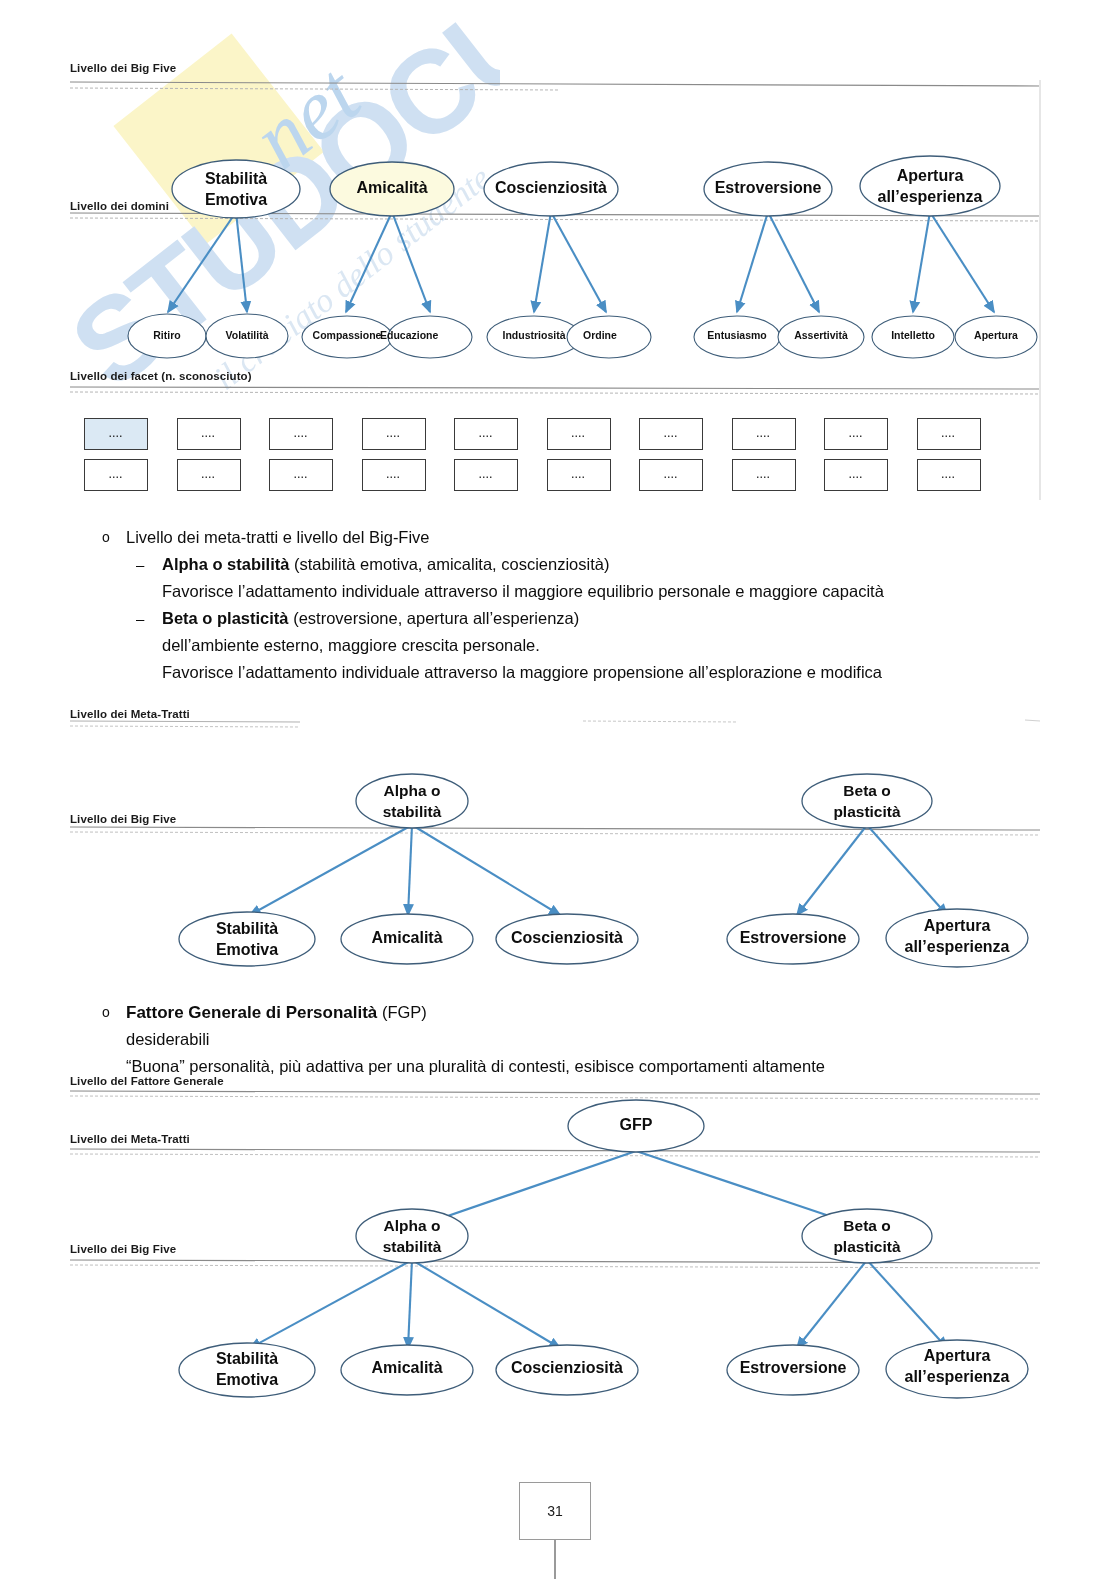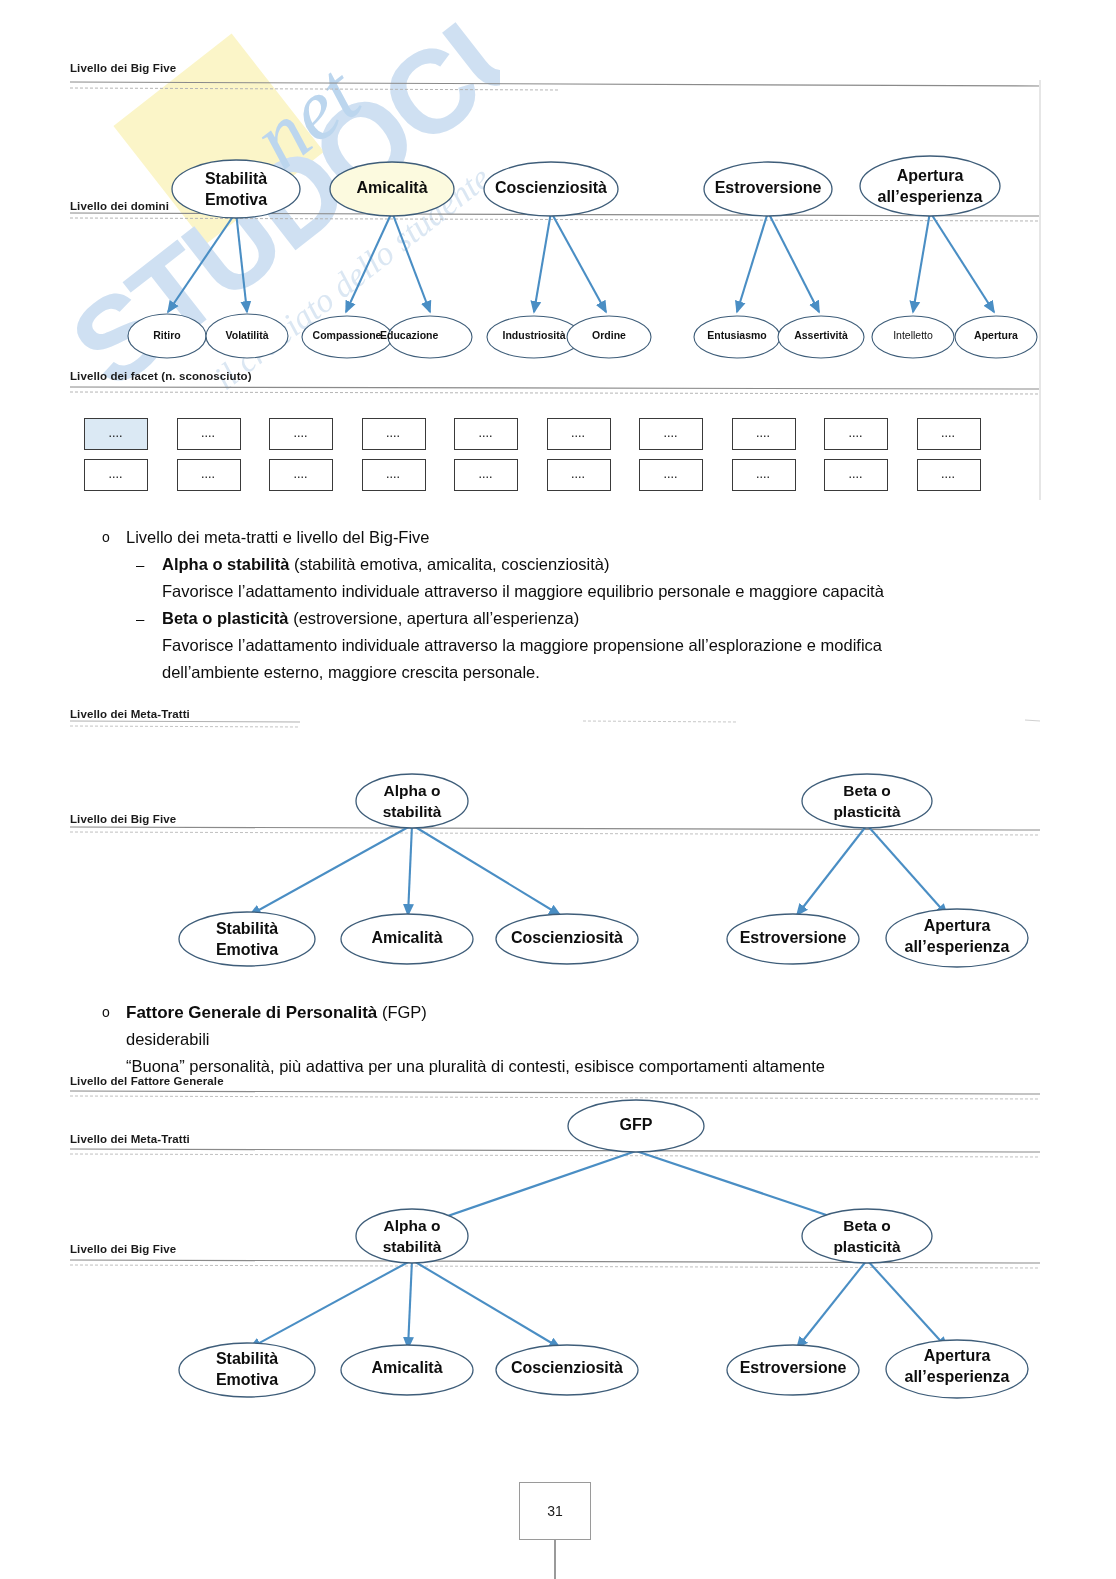--- a/index.html
+++ b/index.html
@@ -206,24 +206,24 @@
       </g>
     </svg>
   </div>
 
   <div id="facet-labels">
       <div style="position: absolute; left: 117px; top: 329px; width: 100px; text-align: center; z-index: 5; font-weight: bold; font-size: 10.5px; color: rgb(17, 17, 17);">Ritiro</div>
       <div style="position: absolute; left: 197px; top: 329px; width: 100px; text-align: center; z-index: 5; font-weight: bold; font-size: 10.5px; color: rgb(17, 17, 17);">Volatilità</div>
       <div style="position: absolute; left: 297px; top: 329px; width: 100px; text-align: center; z-index: 5; font-weight: bold; font-size: 10.5px; color: rgb(17, 17, 17);">Compassione</div>
       <div style="position: absolute; left: 380px; top: 329px; width: 100px; text-align: left; z-index: 5; font-weight: bold; font-size: 10.5px; color: rgb(17, 17, 17);">Educazione</div>
       <div style="position: absolute; left: 484px; top: 329px; width: 100px; text-align: center; z-index: 5; font-weight: bold; font-size: 10.5px; color: rgb(17, 17, 17);">Industriosità</div>
-      <div style="position: absolute; left: 559px; top: 329px; width: 100px; text-align: center; z-index: 5; font-weight: bold; font-size: 10.5px; color: rgb(17, 17, 17);">Ordine</div>
+      <div style="position: absolute; left: 559px; top: 329px; width: 100px; z-index: 5; font-weight: bold; font-size: 10.5px; color: rgb(17, 17, 17); padding-left: 24px;">Ordine</div>
       <div style="position: absolute; left: 687px; top: 329px; width: 100px; text-align: center; z-index: 5; font-weight: bold; font-size: 10.5px; color: rgb(17, 17, 17);">Entusiasmo</div>
       <div style="position: absolute; left: 771px; top: 329px; width: 100px; text-align: center; z-index: 5; font-weight: bold; font-size: 10.5px; color: rgb(17, 17, 17);">Assertività</div>
-      <div style="position: absolute; left: 863px; top: 329px; width: 100px; text-align: center; z-index: 5; font-weight: normal; font-size: 10.5px; color: rgb(17, 17, 17);">Intelletto</div>
+      <div style="position: absolute; left: 863px; top: 329px; width: 100px; text-align: center; z-index: 5; font-weight: bold; font-size: 10.5px; color: rgb(17, 17, 17);">Intelletto</div>
       <div style="position: absolute; left: 946px; top: 329px; width: 100px; text-align: center; z-index: 5; font-weight: bold; font-size: 10.5px; color: rgb(17, 17, 17);">Apertura</div>
     </div>
 
   <div id="facet-boxes" style="position:absolute;left:0;top:0;z-index:3;">
       <div style="position: absolute; left: 84px; top: 418px; width: 64px; height: 32px; box-sizing: border-box; border: 1.4px solid rgb(58, 58, 58); background: rgb(219, 233, 244); display: flex; align-items: center; justify-content: center; font-size: 9px; letter-spacing: 1px; color: rgb(34, 34, 34); font-weight: bold;">
         <span>....</span>
       </div>
       <div style="position: absolute; left: 176.5px; top: 418px; width: 64px; height: 32px; box-sizing: border-box; border: 1.4px solid rgb(58, 58, 58); background: rgb(255, 255, 255); display: flex; align-items: center; justify-content: center; font-size: 9px; letter-spacing: 1px; color: rgb(34, 34, 34); font-weight: bold;">
         <span>....</span>
       </div>
@@ -293,22 +293,22 @@
     <div class="li-row">
       <div class="bullet-dash">–</div>
       <div class="li-text"><span class="strong-h">Alpha o stabilità</span><span> (stabilità emotiva, amicalita, coscienziosità)</span></div>
     </div>
     <div class="cont">Favorisce l’adattamento individuale attraverso il maggiore equilibrio personale e maggiore capacità</div>
 
     <div class="li-row">
       <div class="bullet-dash">–</div>
       <div class="li-text"><span class="strong-h">Beta o plasticità</span><span> (estroversione, apertura all’esperienza)</span></div>
     </div>
+    <div class="cont">dell’ambiente esterno, maggiore crescita personale.</div>
     <div class="cont">Favorisce l’adattamento individuale attraverso la maggiore propensione all’esplorazione e modifica</div>
-    <div class="cont">dell’ambiente esterno, maggiore crescita personale.</div>
   </div>
 
   <div class="lvl-label" style="left:70px; top:708px;">Livello dei Meta-Tratti</div>
   <div class="lvl-label" style="left:70px; top:813px;">Livello dei Big Five</div>
 
   <div class="diagram" style="left:0; top:690px;">
     <svg width="1116" height="300" viewBox="0 0 1116 300">
 
       <line x1="70" y1="31" x2="300" y2="32" stroke="#b0b0b0" stroke-width="1"></line>
       <line x1="70" y1="36" x2="300" y2="37" stroke="#c4c4c4" stroke-width="1" stroke-dasharray="3,2"></line>

